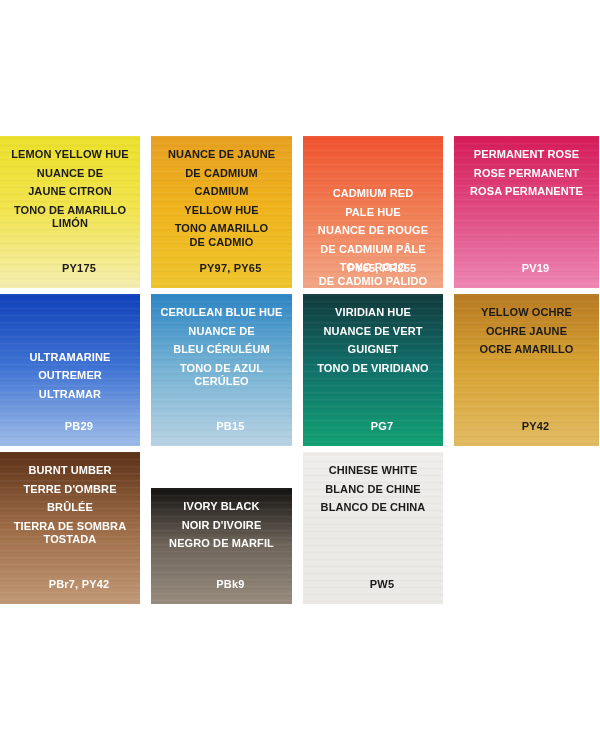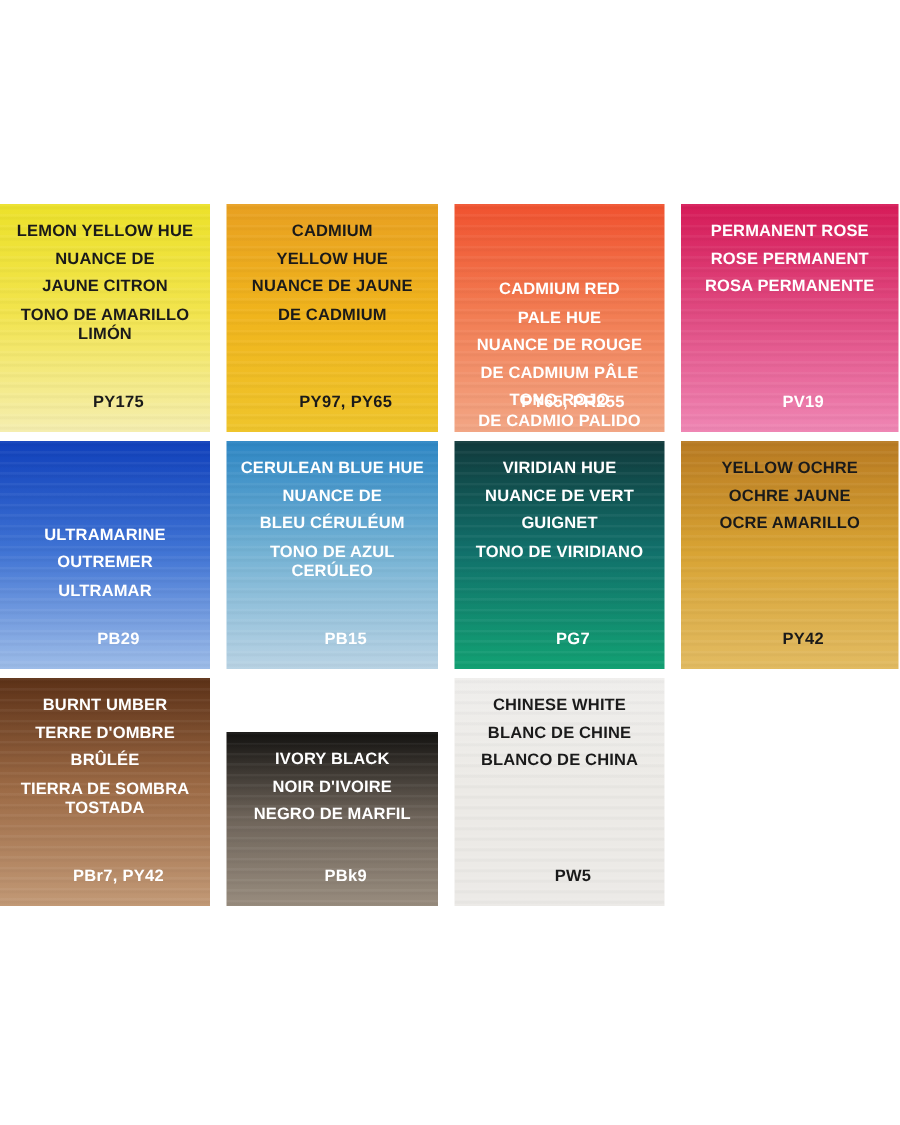--- a/index.html
+++ b/index.html
@@ -113,26 +113,30 @@
         <span class="name-group">
           <span class="name-line name-es">TONO DE AMARILLO</span>
           <span class="name-line name-es">LIMÓN</span>
         </span>
       </div>
       <div class="pigment txt-dark">PY175</div>
     </div>
     <div class="swatch" style="background: linear-gradient(rgb(232, 160, 33) 0%, rgb(240, 180, 28) 48%, rgb(239, 197, 44) 100%);">
       <div class="names txt-dark">
         <span class="name-group">
+          <span class="name-line name-fr">NUANCE DE JAUNE</span>
+          <span class="name-line name-fr">DE CADMIUM</span>
+        </span>
+        <span class="name-group">
           <span class="name-line name-en">CADMIUM</span>
           <span class="name-line name-en">YELLOW HUE</span>
         </span>
         <span class="name-group">
-          <span class="name-line name-fr">NUANCE DE JAUNE</span>
-          <span class="name-line name-fr">DE CADMIUM</span>
+          <span class="name-line name-es">TONO AMARILLO</span>
+          <span class="name-line name-es">DE CADMIO</span>
         </span>
       </div>
       <div class="pigment txt-dark">PY97, PY65</div>
     </div>
     <div class="swatch" style="background: linear-gradient(rgb(240, 82, 47) 0%, rgb(242, 124, 82) 48%, rgb(242, 166, 133) 100%); justify-content: flex-end;">
       <div class="names txt-light">
         <span class="name-group">
           <span class="name-line name-en">CADMIUM RED</span>
           <span class="name-line name-en">PALE HUE</span>
         </span>

